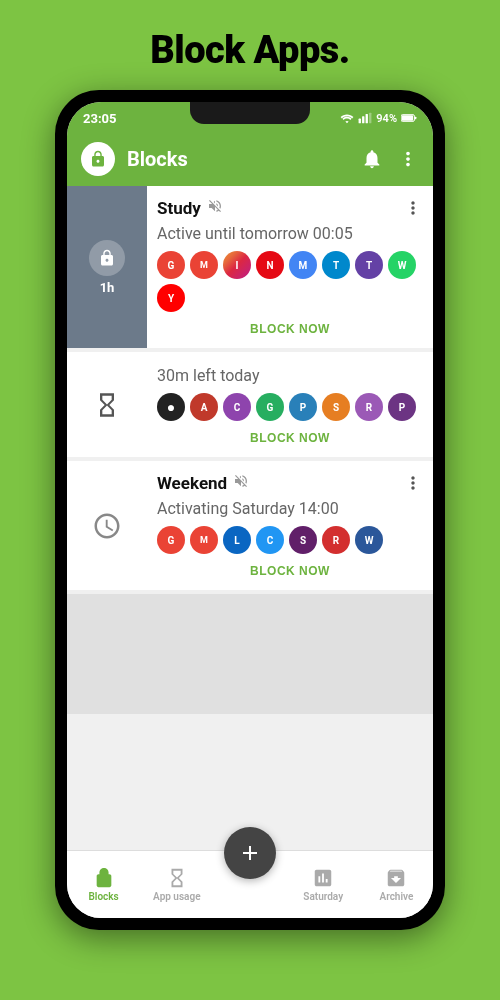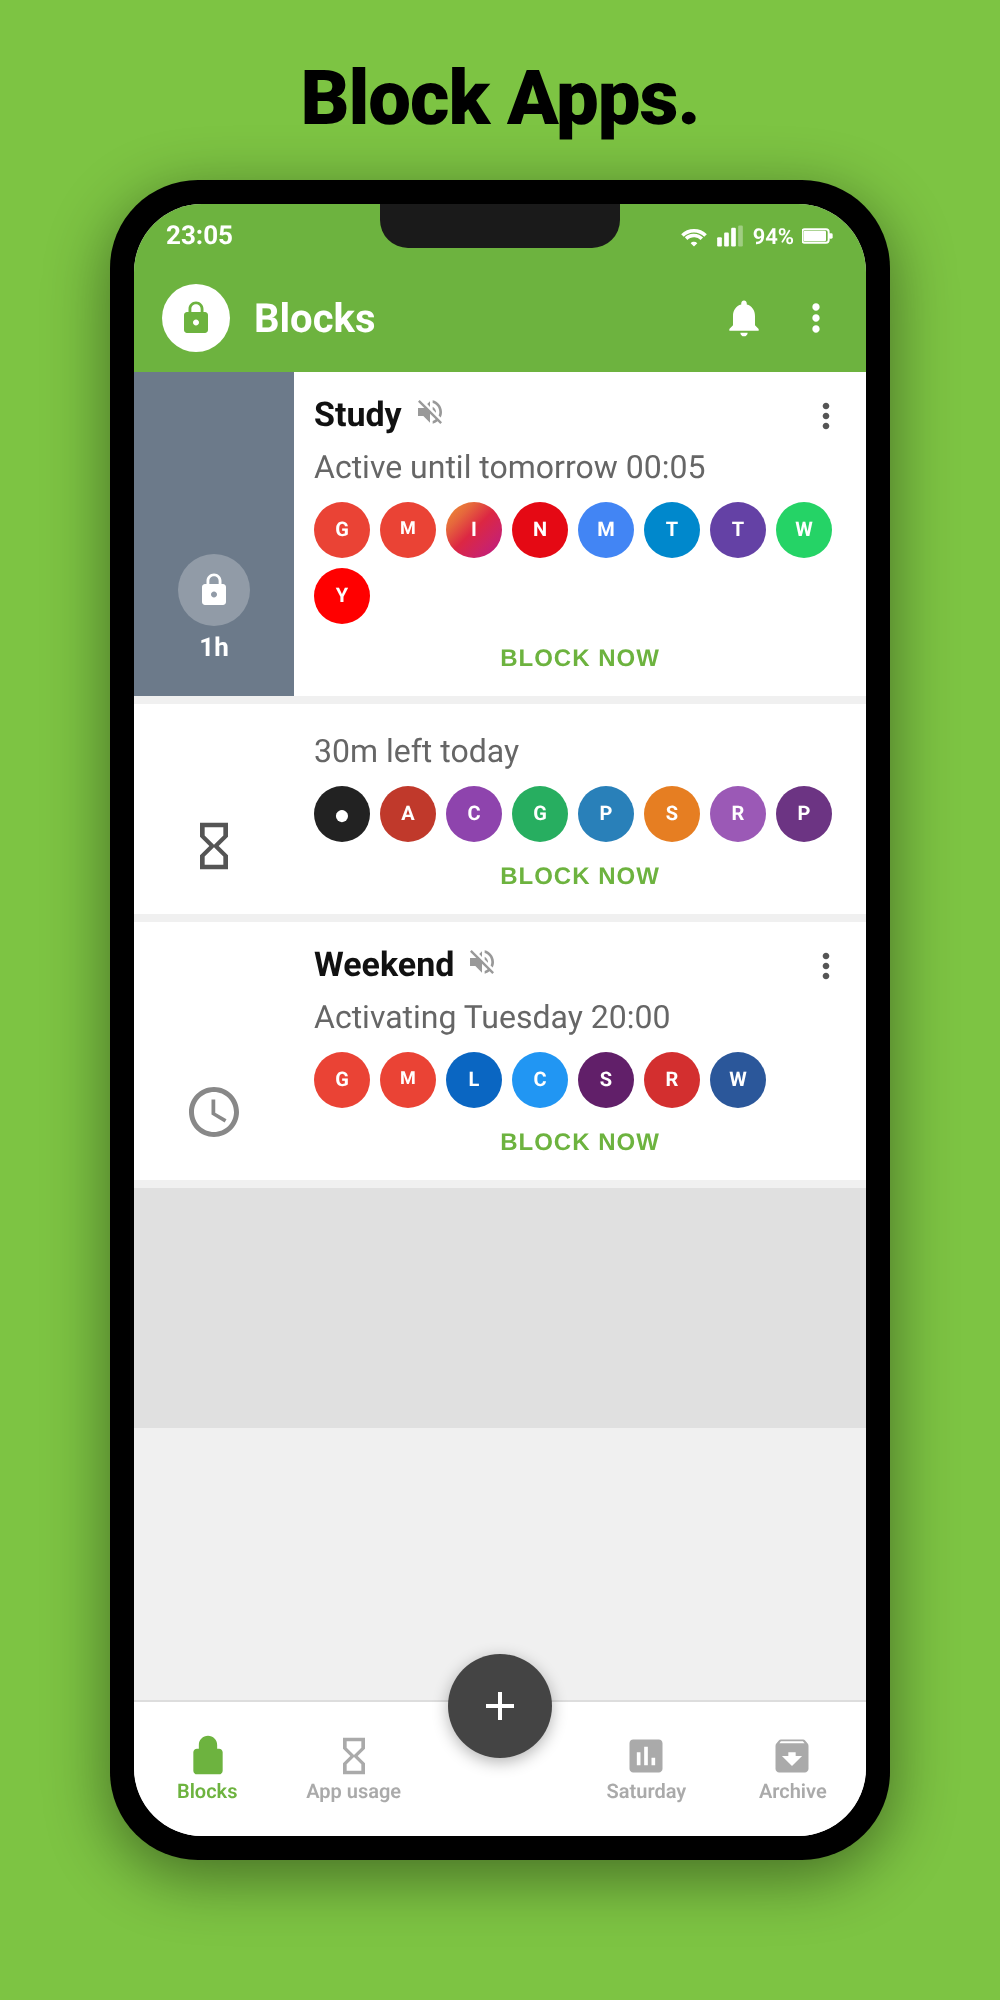--- a/index.html
+++ b/index.html
@@ -114,21 +114,21 @@
       background: white;
       margin-bottom: 4px;
       display: flex;
       flex-direction: row;
     }
     .card-left {
       width: 80px;
       display: flex;
       flex-direction: column;
       align-items: center;
-      justify-content: flex-end;
+      justify-content: center;
       padding: 16px 12px;
     }
     .card-left-active {
       background: #6c7a8a;
     }
     .card-left-inactive {
       background: white;
     }
     .lock-circle {
       width: 36px;
@@ -426,21 +426,21 @@
                     <path d="M16.5 12c0-1.77-1.02-3.29-2.5-4.03v2.21l2.45 2.45c.03-.2.05-.41.05-.63zm2.5 0c0 .94-.2 1.82-.54 2.64l1.51 1.51C20.63 14.91 21 13.5 21 12c0-4.28-2.99-7.86-7-8.77v2.06c2.89.86 5 3.54 5 6.71zM4.27 3L3 4.27 7.73 9H3v6h4l5 5v-6.73l4.25 4.25c-.67.52-1.42.93-2.25 1.18v2.06c1.38-.31 2.63-.95 3.69-1.81L19.73 21 21 19.73l-9-9L4.27 3zM12 4L9.91 6.09 12 8.18V4z"></path>
                   </svg>
               </span>
             </div>
             <span>
               <svg width="20" height="20" viewBox="0 0 24 24" style="fill:#555">
                   <path d="M12 8c1.1 0 2-.9 2-2s-.9-2-2-2-2 .9-2 2 .9 2 2 2zm0 2c-1.1 0-2 .9-2 2s.9 2 2 2 2-.9 2-2-.9-2-2-2zm0 6c-1.1 0-2 .9-2 2s.9 2 2 2 2-.9 2-2-.9-2-2-2z"></path>
                 </svg>
             </span>
           </div>
-          <div class="card-subtitle">Activating Tuesday 20:00</div>
+          <div class="card-subtitle">Activating Saturday 14:00</div>
           <div class="app-icons">
             <div class="app-icon-circle" style="background:#EA4335">G</div>
             <div class="app-icon-circle" style="background:#EA4335; font-size:9px">M</div>
             <div class="app-icon-circle" style="background:#0A66C2">L</div>
             <div class="app-icon-circle" style="background:#2196F3">C</div>
             <div class="app-icon-circle" style="background:#611f69">S</div>
             <div class="app-icon-circle" style="background:#D32F2F">R</div>
             <div class="app-icon-circle" style="background:#2B579A">W</div>
           </div>
           <div class="block-now-row">

